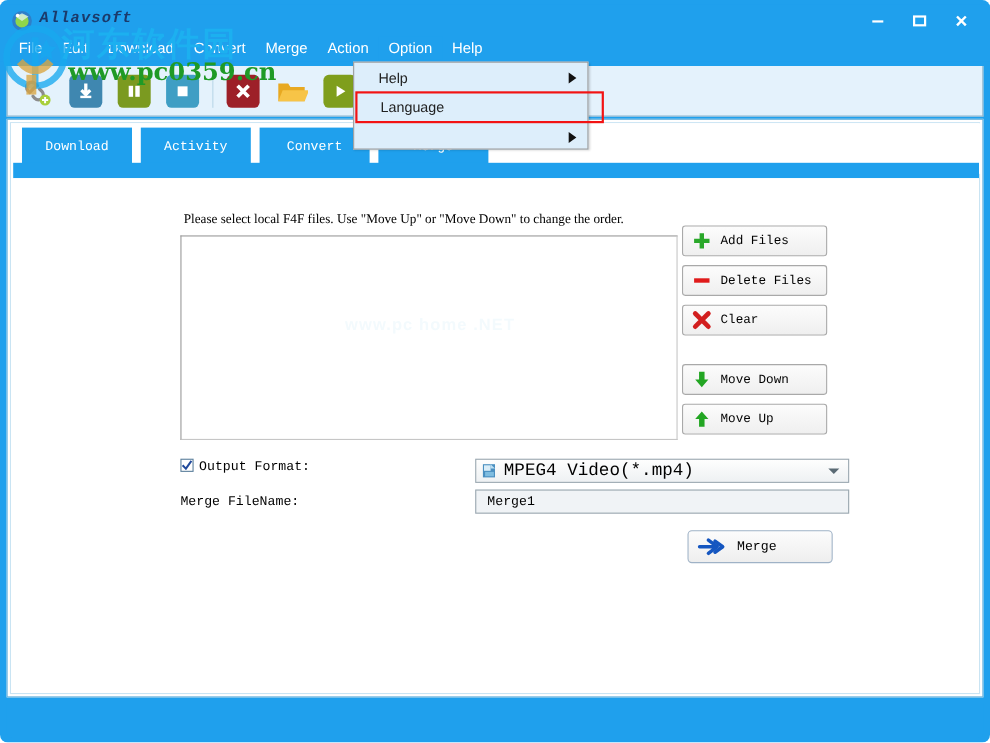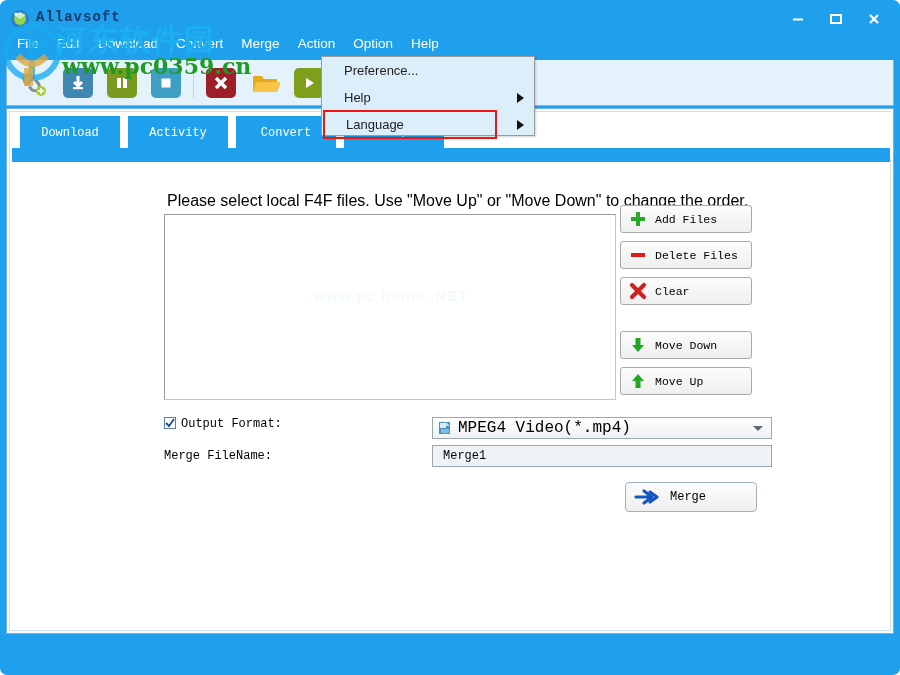--- a/index.html
+++ b/index.html
@@ -17,20 +17,21 @@
     background: #1fa0ed;
     border-radius: 7px;
     overflow: hidden;
   }
 
   
   .titlebar {
     position: absolute; left: 0; top: 4px;
     width: 900px; height: 30px;
     background: #1fa0ed;
+    font-style: italic;
   }
   .title-icon {
     position: absolute; left: 10px; top: 5px;
     width: 20px; height: 20px;
   }
   .title-text {
     position: absolute; left: 36px; top: 5px;
     font-family: "Liberation Mono", monospace;
     font-size: 14px; font-weight: bold;
     color: #1b3a6b;
@@ -134,22 +135,22 @@
   }
 
   
   .content {
     position: absolute; left: 2px; top: 50px;
     width: 878px; height: 468px;
     background: #ffffff;
   }
   .hint {
     position: absolute; left: 155px; top: 30px;
-    font-family: Liberation Sans, sans-serif;
-    font-size: 16px;
+    font-family: Liberation Serif, serif;
+    font-size: 12px;
     color: #000000;
     white-space: nowrap;
   }
   .filelist {
     position: absolute; left: 152px; top: 52px;
     width: 452px; height: 186px;
     background: #ffffff;
     border: 1px solid #9a9a9a;
     border-right: 1px solid #c6c6c6;
     border-bottom: 1px solid #c6c6c6;
@@ -270,21 +271,21 @@
     position: absolute; right: 10px; top: 9px;
     width: 0; height: 0;
     border-top: 5px solid transparent;
     border-bottom: 5px solid transparent;
     border-left: 7px solid #111;
   }
   .ditem.highlight {
     outline: 2px solid #f21313;
     outline-offset: -1px;
     margin-left: 2px;
-    width: 172px;
+    width: 224px;
   }
 
   
   .wm { position: absolute; z-index: 80; pointer-events: none; user-select: none; }
   .wm-logo { left: 2px; top: 22px; width: 86px; height: 86px; opacity: 0.92; }
   .wm-cn {
     left: 56px; top: 20px;
     font-family: "DejaVu Sans", sans-serif;
     font-size: 30px; font-weight: bold;
     color: #1cb0f0;
@@ -510,23 +511,20 @@
         </div>
 
       </div>
     </div>
   </div>
 
   <div class="bottombar"></div>
 
   <div class="dropdown">
     <div class="ditem">
-      <span>Preference...</span>
-    </div>
-    <div class="ditem">
       <span>Help</span>
       <span class="arrow"></span>
     </div>
     <div class="ditem highlight">
       <span>Language</span>
     </div>
     <span class="arrow" style="position:absolute; right:10px; top:63px; width:0;height:0;border-top:5px solid transparent;border-bottom:5px solid transparent;border-left:7px solid #111;"></span>
   </div>
 
   <svg class="wm wm-logo" viewBox="0 0 86 86">

